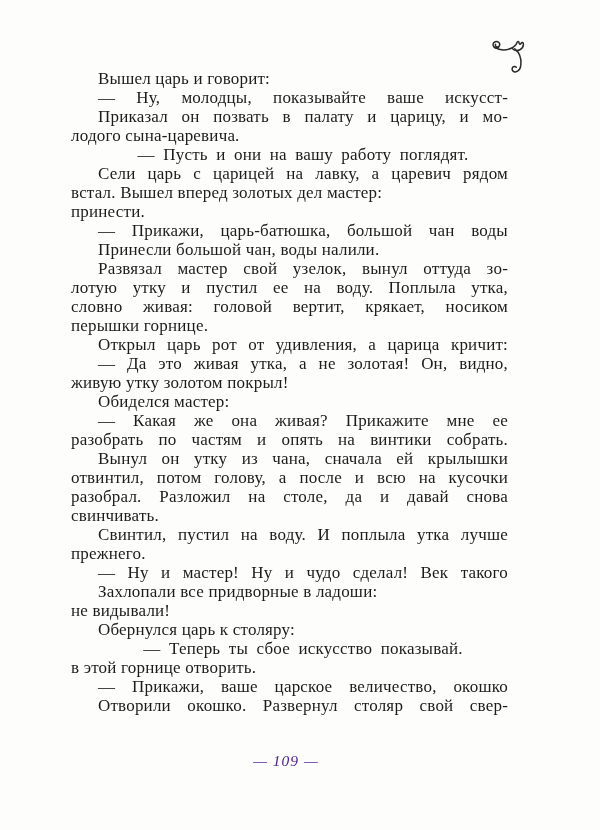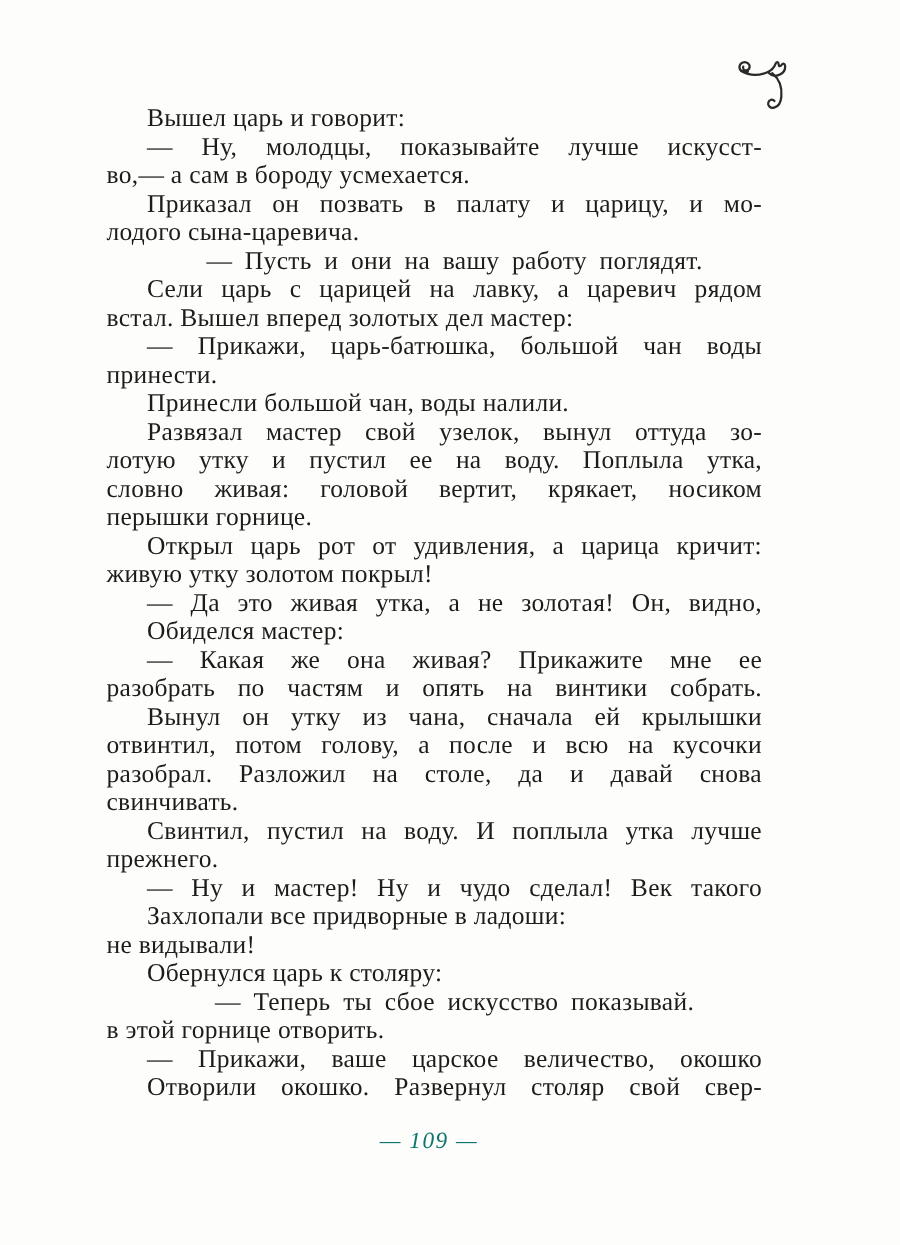--- a/index.html
+++ b/index.html
@@ -22,58 +22,57 @@
   .line.just{white-space:normal;text-align:justify;text-align-last:justify;}
   .line.ind{text-indent:27px;}
   .line.wide{word-spacing:4px;text-align:center;}
   .page-number{
     position:absolute;
     left:71px;width:430px;top:752px;
     text-align:center;
     font-style:italic;
     font-size:15.5px;
     letter-spacing:1px;
-    color:#0f766e;
+    color:#4c1d95;
   }
   .ornament{
     position:absolute;
     left:487px;top:33px;
     width:50px;height:50px;
   }
 </style>
 </head>
 <body>
 
 <div class="book-page" style="background: rgb(253, 253, 251);">
 
   <svg class="ornament" viewBox="0 0 48 50" fill="none" stroke="#2a2a2a" stroke-width="1.5" stroke-linecap="round">
     <path d="M10.6 14.8c-2.9 1.1-5.9-0.7-5.6-3.4 0.3-2.6 3.6-3.9 5.7-2.1 1.8 1.5 1.2 4.2-1 4.6-1.6 0.3-2.8-1.1-2.2-2.5"></path>
     <path d="M6.2 14.2c4.8 3.1 11.2 3.5 17 1.1 2.9-1.2 4.9-3 5.8-5.7 0.6-1.7 2-1.5 2.1 0.3 0.1 1.5 1.1 1.7 2 0.4 0.9-1.4 2.2-1 2.3 0.7 0.2 2.3-0.9 4.3-3.1 5.5-2.8 1.5-5.9 1.2-7.7-0.8"></path>
     <path d="M26.8 15.8c4.5 3.7 6.7 9.2 6.1 15.6-0.3 3.7-2 6.7-4.8 7.4-2.5 0.6-4.5-1.3-3.9-3.5 0.5-2 2.9-2.4 4.1-1"></path>
   </svg>
 
   <div class="text-block" style="color: rgb(28, 28, 28);">
       <div class="line ind">Вышел царь и говорит:</div>
-      <div class="line ind just">— Ну, молодцы, показывайте лучше искусст-</div>
-      <div class="line">во,— а сам в бороду усмехается.</div>
+      <div class="line ind just">— Ну, молодцы, показывайте ваше искусст-</div>
       <div class="line ind just">Приказал он позвать в палату и царицу, и мо-</div>
       <div class="line">лодого сына-царевича.</div>
       <div class="line ind wide">— Пусть и они на вашу работу поглядят.</div>
       <div class="line ind just">Сели царь с царицей на лавку, а царевич рядом</div>
       <div class="line">встал. Вышел вперед золотых дел мастер:</div>
+      <div class="line">принести.</div>
       <div class="line ind just">— Прикажи, царь-батюшка, большой чан воды</div>
-      <div class="line">принести.</div>
       <div class="line ind">Принесли большой чан, воды налили.</div>
       <div class="line ind just">Развязал мастер свой узелок, вынул оттуда зо-</div>
       <div class="line just">лотую утку и пустил ее на воду. Поплыла утка,</div>
       <div class="line just">словно живая: головой вертит, крякает, носиком</div>
       <div class="line">перышки горнице.</div>
       <div class="line ind just">Открыл царь рот от удивления, а царица кричит:</div>
+      <div class="line ind just">— Да это живая утка, а не золотая! Он, видно,</div>
       <div class="line">живую утку золотом покрыл!</div>
-      <div class="line ind just">— Да это живая утка, а не золотая! Он, видно,</div>
       <div class="line ind">Обиделся мастер:</div>
       <div class="line ind just">— Какая же она живая? Прикажите мне ее</div>
       <div class="line just">разобрать по частям и опять на винтики собрать.</div>
       <div class="line ind just">Вынул он утку из чана, сначала ей крылышки</div>
       <div class="line just">отвинтил, потом голову, а после и всю на кусочки</div>
       <div class="line just">разобрал. Разложил на столе, да и давай снова</div>
       <div class="line">свинчивать.</div>
       <div class="line ind just">Свинтил, пустил на воду. И поплыла утка лучше</div>
       <div class="line">прежнего.</div>
       <div class="line ind just">— Ну и мастер! Ну и чудо сделал! Век такого</div>

